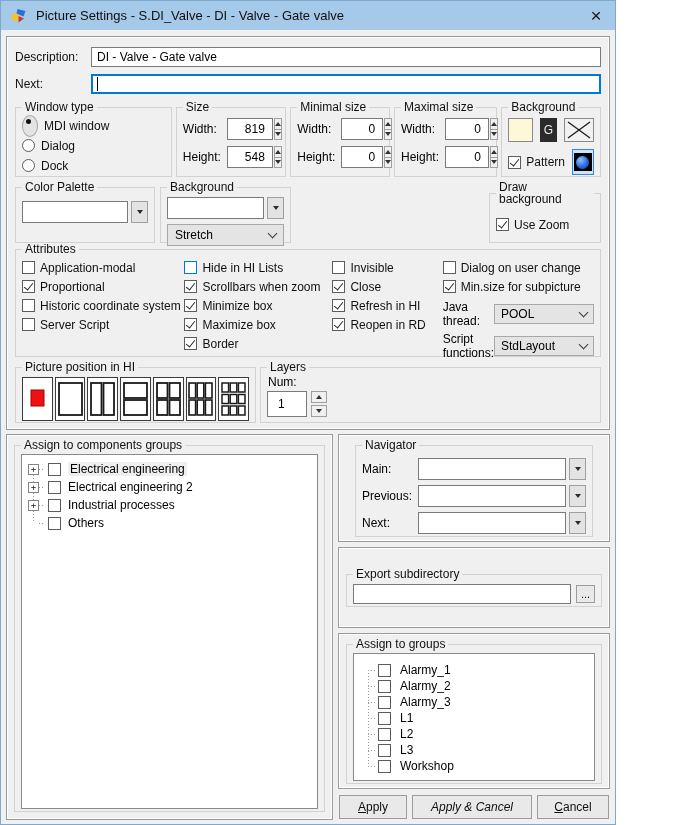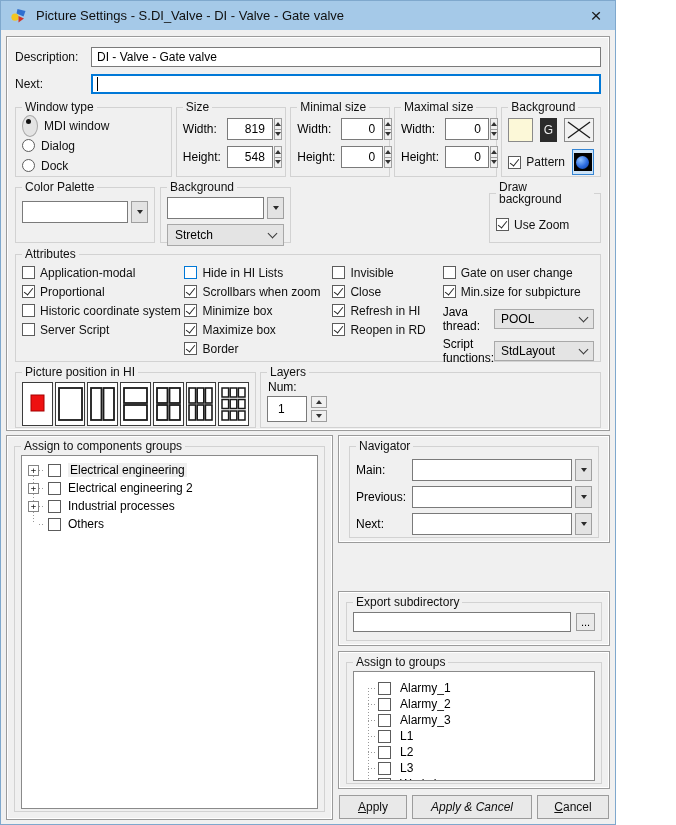--- a/index.html
+++ b/index.html
@@ -15,21 +15,21 @@
 
   .formrow { display:flex; align-items:center; margin-bottom:7px; }
   .flabel { flex:0 0 76px; font-size:12px; color:#101010; }
   .tx { height:20px; border:1px solid #7a7a7a; background:#fff; font-size:12px; padding:0 5px; flex:1; min-width:0; outline:none; }
   .focused { border-color:#0078d7; box-shadow: inset 0 0 0 1px #0078d7; }
   .helpwrap { flex:1; position:relative; display:flex; }
   .caret { position:absolute; left:6px; top:3px; width:1px; height:14px; background:#000; }
 
   .grow { display:flex; gap:4px; }
   .r1 { margin-bottom:4px; }
-  .r2 { margin-bottom:5px; gap:5px; }
+  .r2 { gap:5px; }
   fieldset.gb { border:1px solid #d2d2d2; padding:2px 6px; min-width:0; }
   fieldset.gb legend { font-size:12px; color:#101010; padding:0 3px; line-height:12px; }
   .r1 .gb { height:76px; }
   .r2 .gb { height:62px; }
   .gb-wt { width:174px; }
   .gb-size { width:122px; }
   .gb-min { width:110px; }
   .gb-max { width:114px; }
   .gb-bgc { width:110px; margin-left:auto; }
   .gb-cp { width:140px; }
@@ -102,26 +102,26 @@
       background-image: repeating-linear-gradient(to bottom, #9a9a9a 0 1px, transparent 1px 3px); }
   .trow { display:flex; align-items:center; height:18px; font-size:12px; position:relative; }
   .expander { flex:0 0 11px; width:11px; height:11px; border:1px solid #848484; background:#fff; font-size:9px; line-height:9px; text-align:center; color:#222; z-index:1; font-family:"DejaVu Sans Mono", monospace; }
   .lspacer { flex:0 0 11px; width:11px; }
   .hdash { flex:0 0 6px; width:6px; height:1px; background-image: repeating-linear-gradient(to right, #9a9a9a 0 1px, transparent 1px 3px); margin-right:3px; }
   .tcb { flex:0 0 13px; width:13px; height:13px; border:1px solid #5c5c5c; background:#fff; margin-right:7px; }
   .tlabel { white-space:nowrap; }
   .tlabel.hl { background:#efefef; padding:0 2px; }
 
   .rightcol { flex:1; display:flex; flex-direction:column; gap:5px; min-width:0; }
-  .nav-panel { flex:0 0 105px; padding:4px 10px; display:flex;justify-content:center; }
+  .nav-panel { flex:0 0 105px; padding:4px 16px; display:flex;justify-content:center; }
   .gb-nav { flex:1; }
   .navrow { display:flex; align-items:center; margin-top:5px; }
   .navlabel { flex:0 0 56px; font-size:12px; }
   .navrow .tx { height:22px; }
-  .exp-panel { flex:0 0 55px; padding:4px 7px; display:flex;margin-top:43px; }
+  .exp-panel { flex:0 0 55px; padding:20px 7px; display:flex; }
   .gb-exp { flex:1; }
   .exprow { display:flex; align-items:center; margin-top:2px; }
   .browsebtn { flex:0 0 19px; width:19px; height:18px; margin-left:5px; background:#e9e9e9; border:1px solid #9c9c9c; font-size:11px; line-height:8px; display:flex; align-items:flex-end; justify-content:center; padding:0 0 4px; }
   .ag-panel { flex:1; padding:4px 7px; display:flex; min-height:0; }
   .gb-ag { flex:1; display:flex; flex-direction:column; }
   .treebox2 { background:#fff; border:1px solid #8a8a8a; flex:1; margin-top:1px; position:relative; padding:8px 2px 2px 4px; overflow:hidden; }
   .treebox2::before { content:""; position:absolute; left:14px; top:16px; width:1px; height:96px;
       background-image: repeating-linear-gradient(to bottom, #9a9a9a 0 1px, transparent 1px 3px); }
   .trow2 { display:flex; align-items:center; height:16px; font-size:12px; }
   .vsp2 { flex:0 0 10px; width:10px; }
@@ -386,21 +386,21 @@
                 <span class="cblabel">Refresh in HI</span>
               </div>
             <div class="cbrow">
                 <span class="cb checked"></span>
                 <span class="cblabel">Reopen in RD</span>
               </div>
           </div>
           <div class="acol c4">
             <div class="cbrow">
                 <span class="cb"></span>
-                <span class="cblabel">Gate on user change</span>
+                <span class="cblabel">Dialog on user change</span>
               </div>
             <div class="cbrow">
                 <span class="cb checked"></span>
                 <span class="cblabel">Min.size for subpicture</span>
               </div>
             <div class="jrow">
               <span class="jlabel">Java thread:</span>
               <div class="sel sm">
                 <span>POOL</span>
                 <span class="chev"></span>

